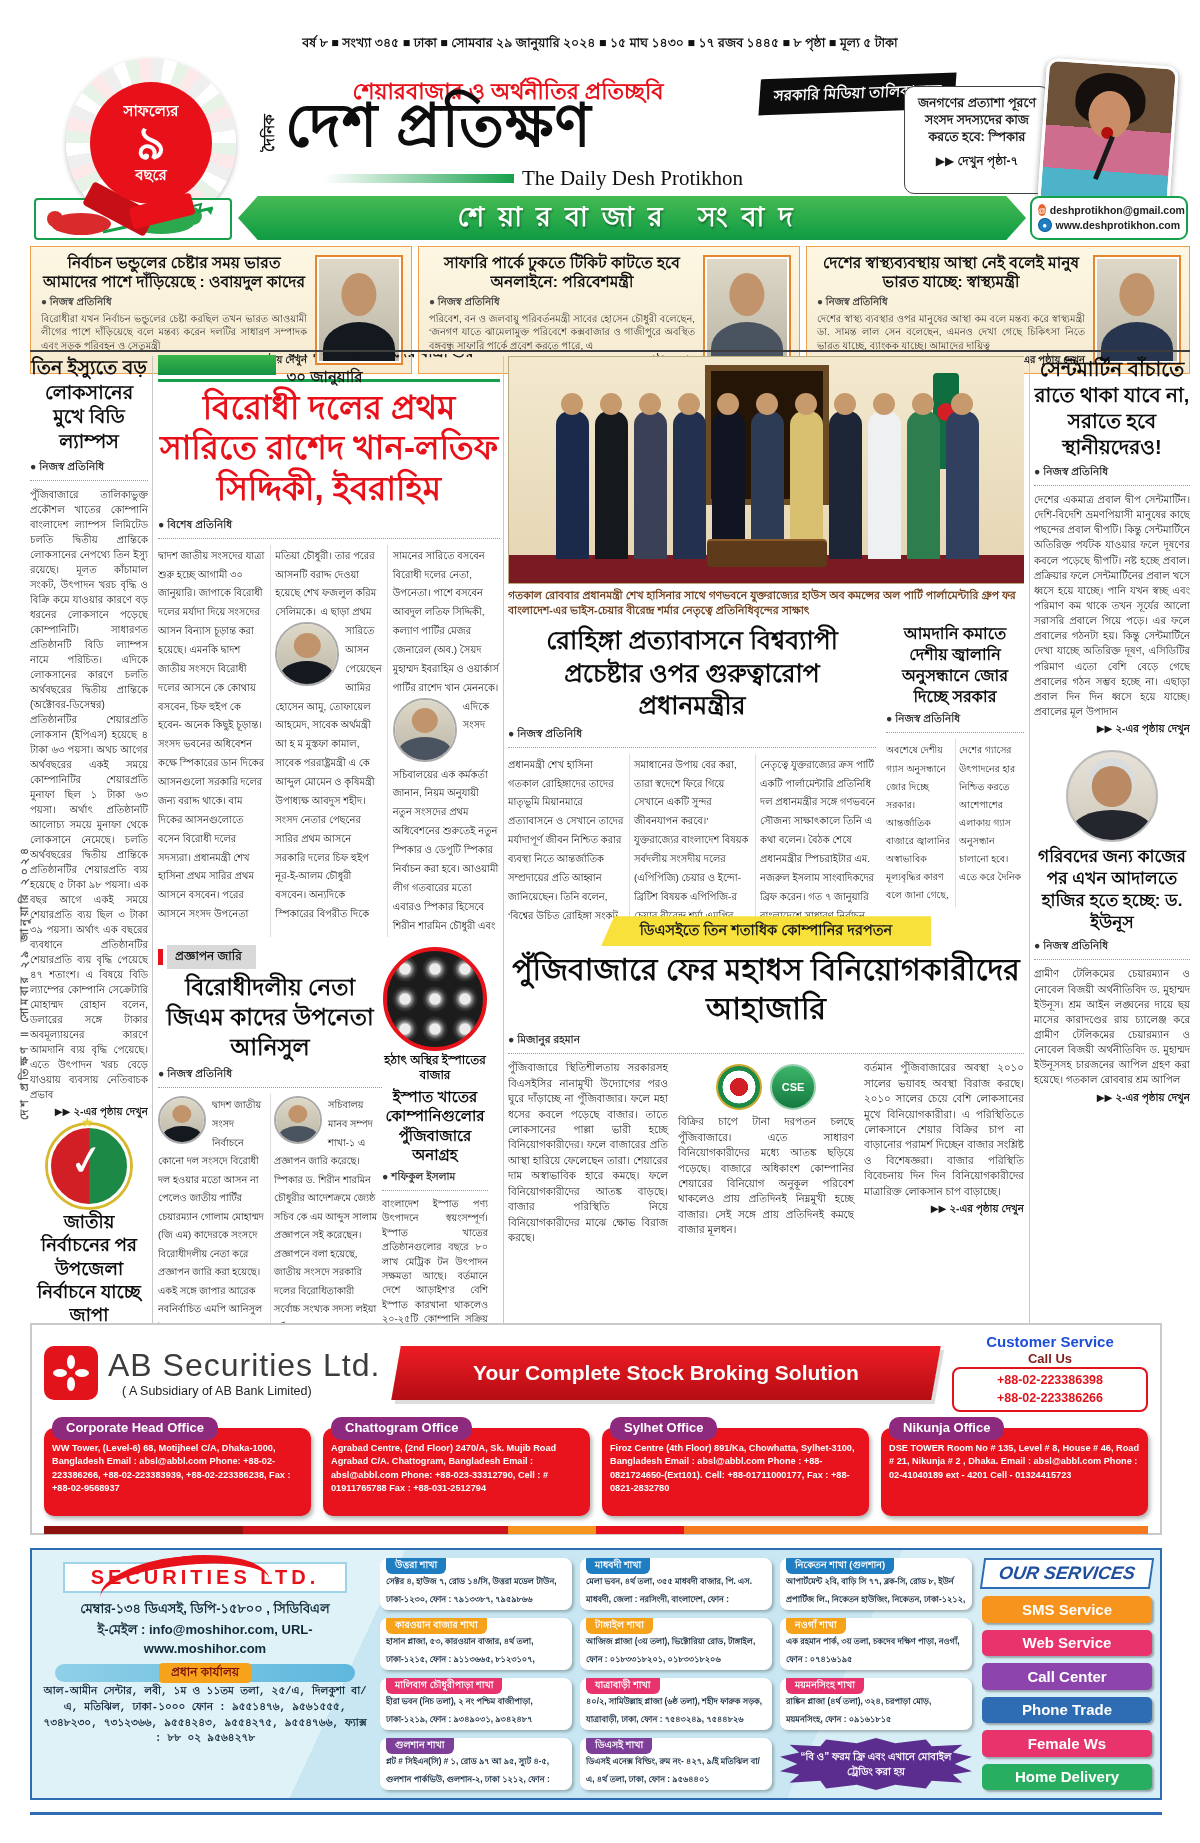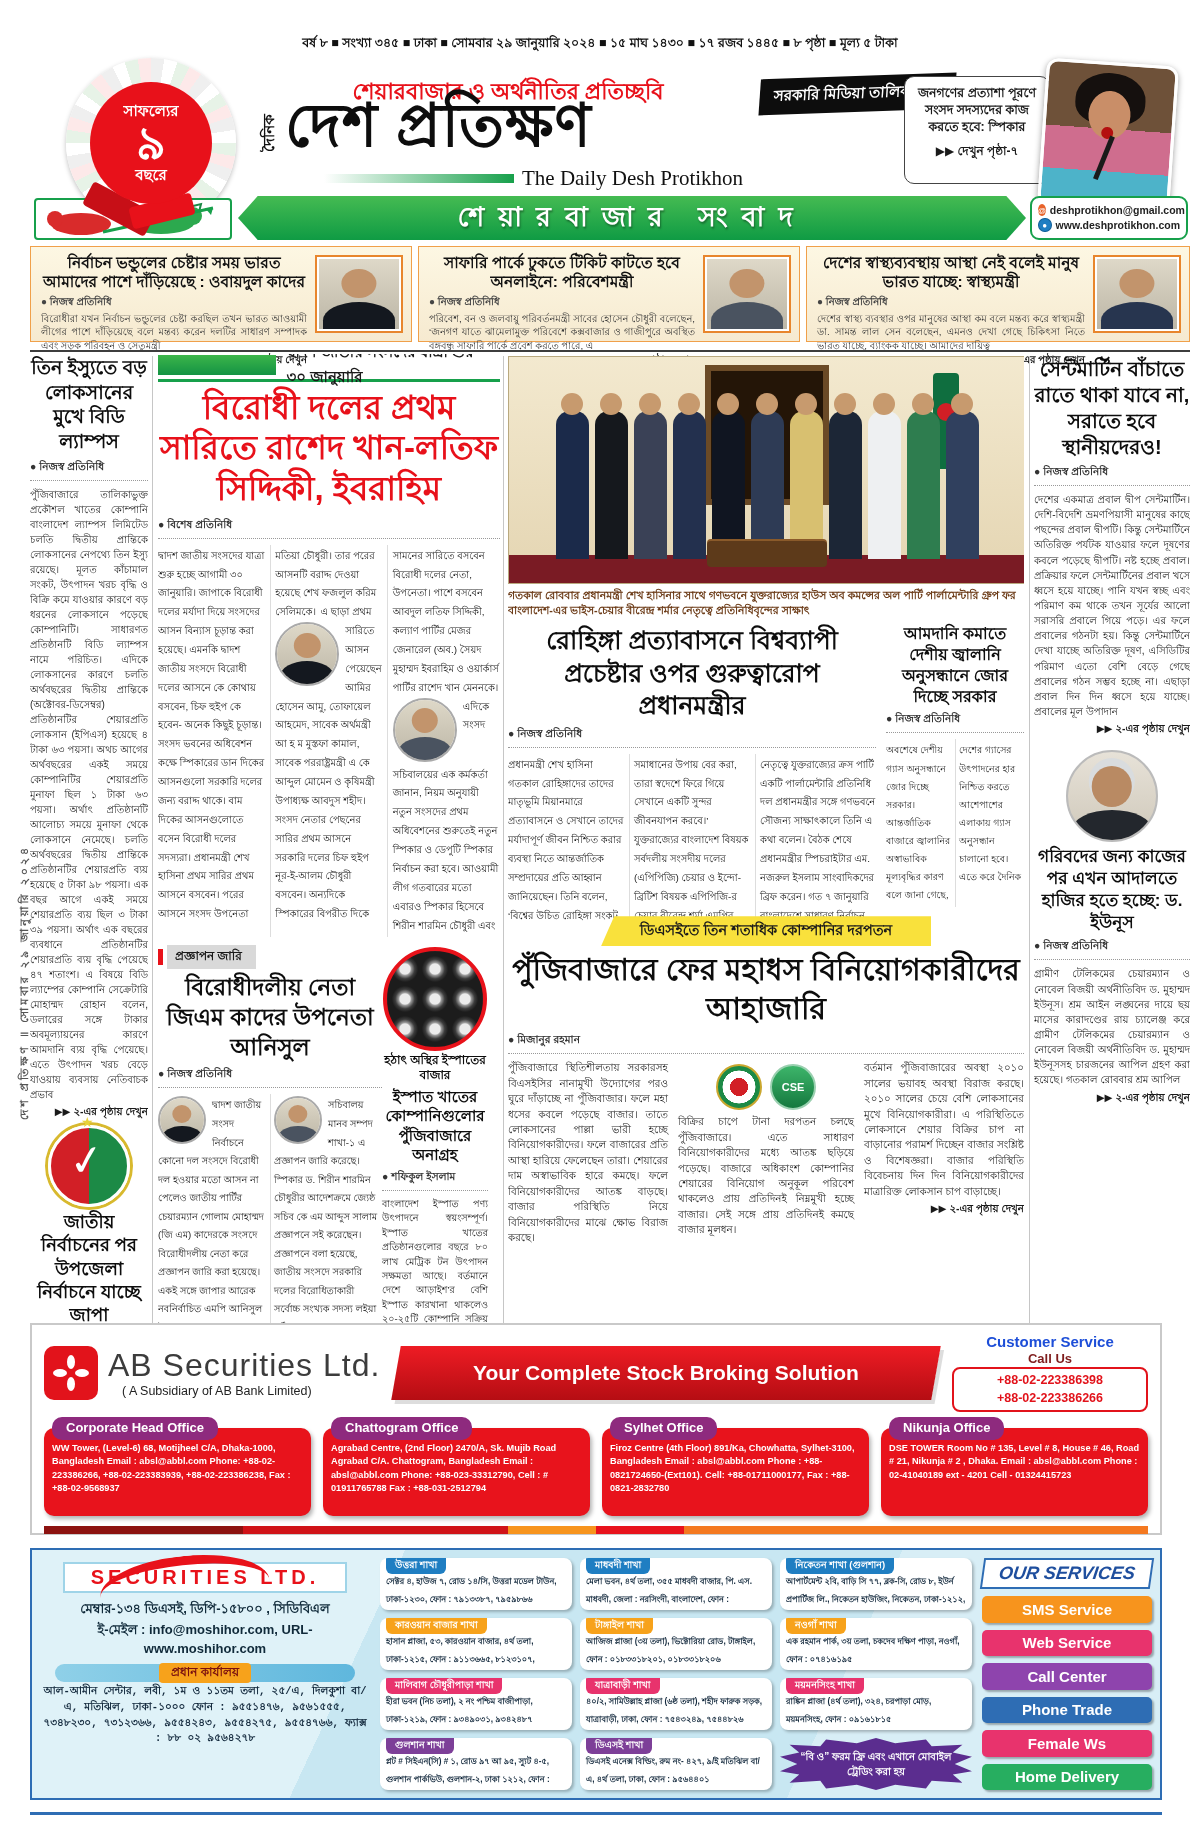--- a/index.html
+++ b/index.html
@@ -22,21 +22,21 @@
   .badge-tail2{top:200px;left:130px;width:64px;height:22px;background:#e8111a;transform:rotate(-14deg);border-radius:4px;z-index:1;}
   .tagline{top:74px;left:258px;width:500px;text-align:center;color:#e8111a;font-size:22px;font-weight:900;}
   .logo-row{top:96px;left:256px;width:520px;display:flex;align-items:flex-start;}
   .dainik{writing-mode:vertical-rl;transform:rotate(180deg);font-size:15px;font-weight:900;color:#111;height:74px;text-align:center;}
   .logo-big{font-size:60px;font-weight:900;color:#0d0d0d;letter-spacing:1px;line-height:1;margin-left:4px;}
   .ribbon{top:76px;left:760px;background:#0d0d0d;color:#fff;font-size:15px;font-weight:bold;
      padding:5px 14px 6px;transform:skewX(-6deg) rotate(-2deg);}
   .engline{top:166px;left:324px;display:flex;align-items:center;}
   .engbar{width:190px;height:9px;background:linear-gradient(90deg,rgba(23,160,75,0),#17a04b);margin-right:8px;}
   .engname{font-family:"Liberation Serif","DejaVu Serif",serif;font-size:21px;color:#111;}
-  .speaker-box{top:76px;left:904px;width:146px;height:108px;border:1.6px solid #444;border-radius:10px;
+  .speaker-box{top:86px;left:904px;width:146px;height:108px;border:1.6px solid #444;border-radius:10px;
      padding:8px 6px;box-sizing:border-box;text-align:center;background:#fff;}
   .speaker-box .t{font-size:12.5px;font-weight:bold;line-height:1.35;}
   .speaker-box .j{font-size:12px;font-weight:bold;margin-top:6px;}
   .speaker-photo{top:62px;left:1042px;width:126px;height:142px;border-radius:12px;border:3px solid #fff;
      box-shadow:0 2px 6px rgba(0,0,0,.4);transform:rotate(4deg);overflow:hidden;
      background:linear-gradient(180deg,#6e5139 0 45%,#cf6d8e 45% 75%,#4db3c9 75%);}
   .speaker-photo .hair{position:absolute;top:8px;left:28px;width:70px;height:52px;border-radius:50% 50% 40% 40%;background:#15100e;}
   .speaker-photo .face{position:absolute;top:26px;left:42px;width:42px;height:48px;border-radius:50%;background:#c98e68;}
   .speaker-photo .mic{position:absolute;top:70px;left:58px;width:5px;height:46px;background:#1a1a1a;transform:rotate(18deg);}
   .speaker-photo .micTip{position:absolute;top:62px;left:56px;width:12px;height:12px;border-radius:50%;background:#b40f0f;}
@@ -49,21 +49,21 @@
      display:flex;align-items:center;justify-content:center;}
   .green-banner span{color:#fff;font-size:27px;font-weight:900;letter-spacing:14px;text-shadow:1px 2px 2px rgba(0,0,0,.35);}
   .contact-box{top:196px;left:1030px;width:158px;height:44px;border:2px solid #17a04b;border-radius:9px;background:#fff;
      box-sizing:border-box;display:flex;flex-direction:column;justify-content:center;padding:0 6px;gap:2px;}
   .contact-box .row{display:flex;align-items:center;font-size:10.5px;font-weight:bold;color:#222;}
   .cicon{width:12px;height:12px;border-radius:50%;margin-right:4px;display:inline-flex;align-items:center;justify-content:center;
      color:#fff;font-size:8px;font-weight:bold;}
   .cicon.mail{background:#e8632a;}
   .cicon.web{background:#1f7ec2;border:1px solid #0f5e98;}
   
-  .tbox{top:246px;height:96px;background:linear-gradient(180deg,#fdf7e3,#f6ead0);border:1px solid #f0a04a;
+  .tbox{top:246px;height:128px;background:linear-gradient(180deg,#fdf7e3,#f6ead0);border:1px solid #f0a04a;
      box-sizing:border-box;padding:6px 104px 10px 10px;position:absolute;}
   .tbox .h{font-size:15.5px;font-weight:900;text-align:center;line-height:1.25;color:#111;}
   .tbox .bl{font-size:10px;font-weight:bold;color:#444;margin-top:2px;}
   .tbox .bd{font-size:9.8px;line-height:1.4;text-align:justify;color:#333;margin-top:1px;height:40px;overflow:hidden;}
   .tbox .jp{font-size:10px;font-weight:bold;text-align:right;}
   .tb-photo{position:absolute;top:8px;right:8px;bottom:8px;width:88px;border:2px solid #e8862d;background:#fff;padding:2px;box-sizing:border-box;}
   
   .av{position:relative;width:100%;height:100%;overflow:hidden;background:linear-gradient(180deg,#ded8c8,#bcb6a6);}
   .av::before{content:"";position:absolute;top:14%;left:50%;transform:translateX(-50%);width:44%;height:42%;border-radius:50%;background:#c2946c;}
   .av::after{content:"";position:absolute;bottom:-14%;left:50%;transform:translateX(-50%);width:90%;height:52%;border-radius:50% 50% 0 0;background:#27354f;}

